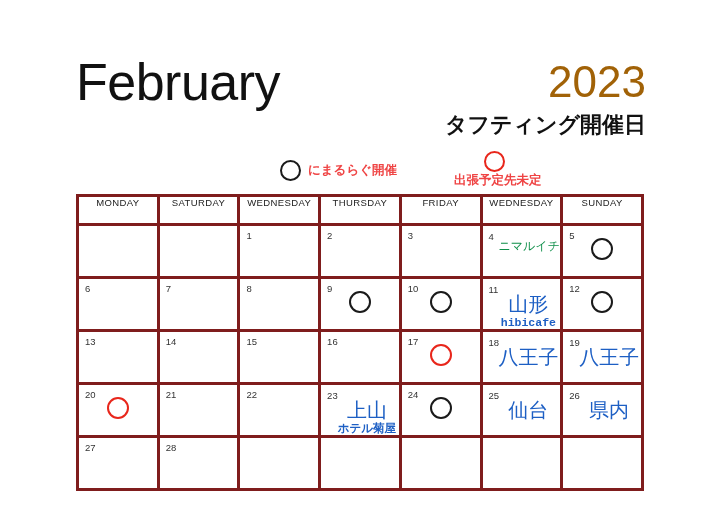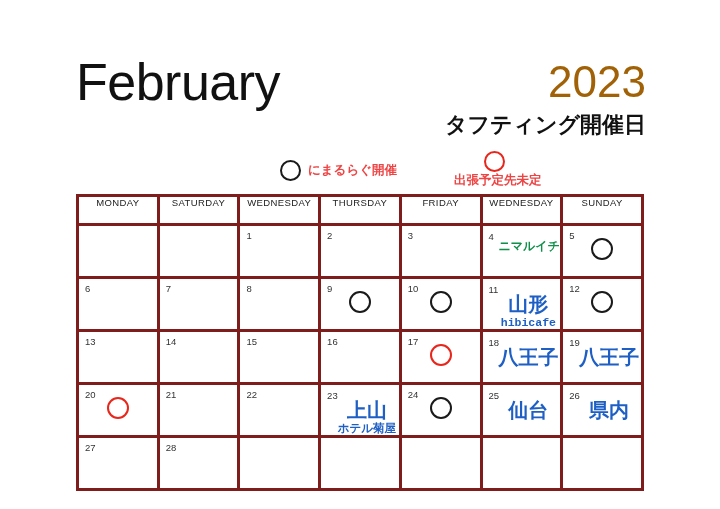--- a/index.html
+++ b/index.html
@@ -148,21 +148,21 @@
     position: absolute;
     left: 0;
     right: 0;
     top: 14px;
     text-align: center;
     line-height: 1.15;
     padding: 0 2px;
   }
   .event .ev-main {
     display: block;
-    font-weight: 700;
+    font-weight: 400;
     white-space: nowrap;
   }
   .event .ev-sub {
     display: block;
     font-weight: 700;
     white-space: nowrap;
   }
   .ev-green .ev-main { color: #0f8f4a; font-size: 12px; }
   .ev-blue .ev-main { color: #1d5fc4; font-size: 20px; }
   .ev-blue .ev-sub { color: #1d5fc4; font-size: 11.5px; font-family: Liberation Mono, monospace; }

